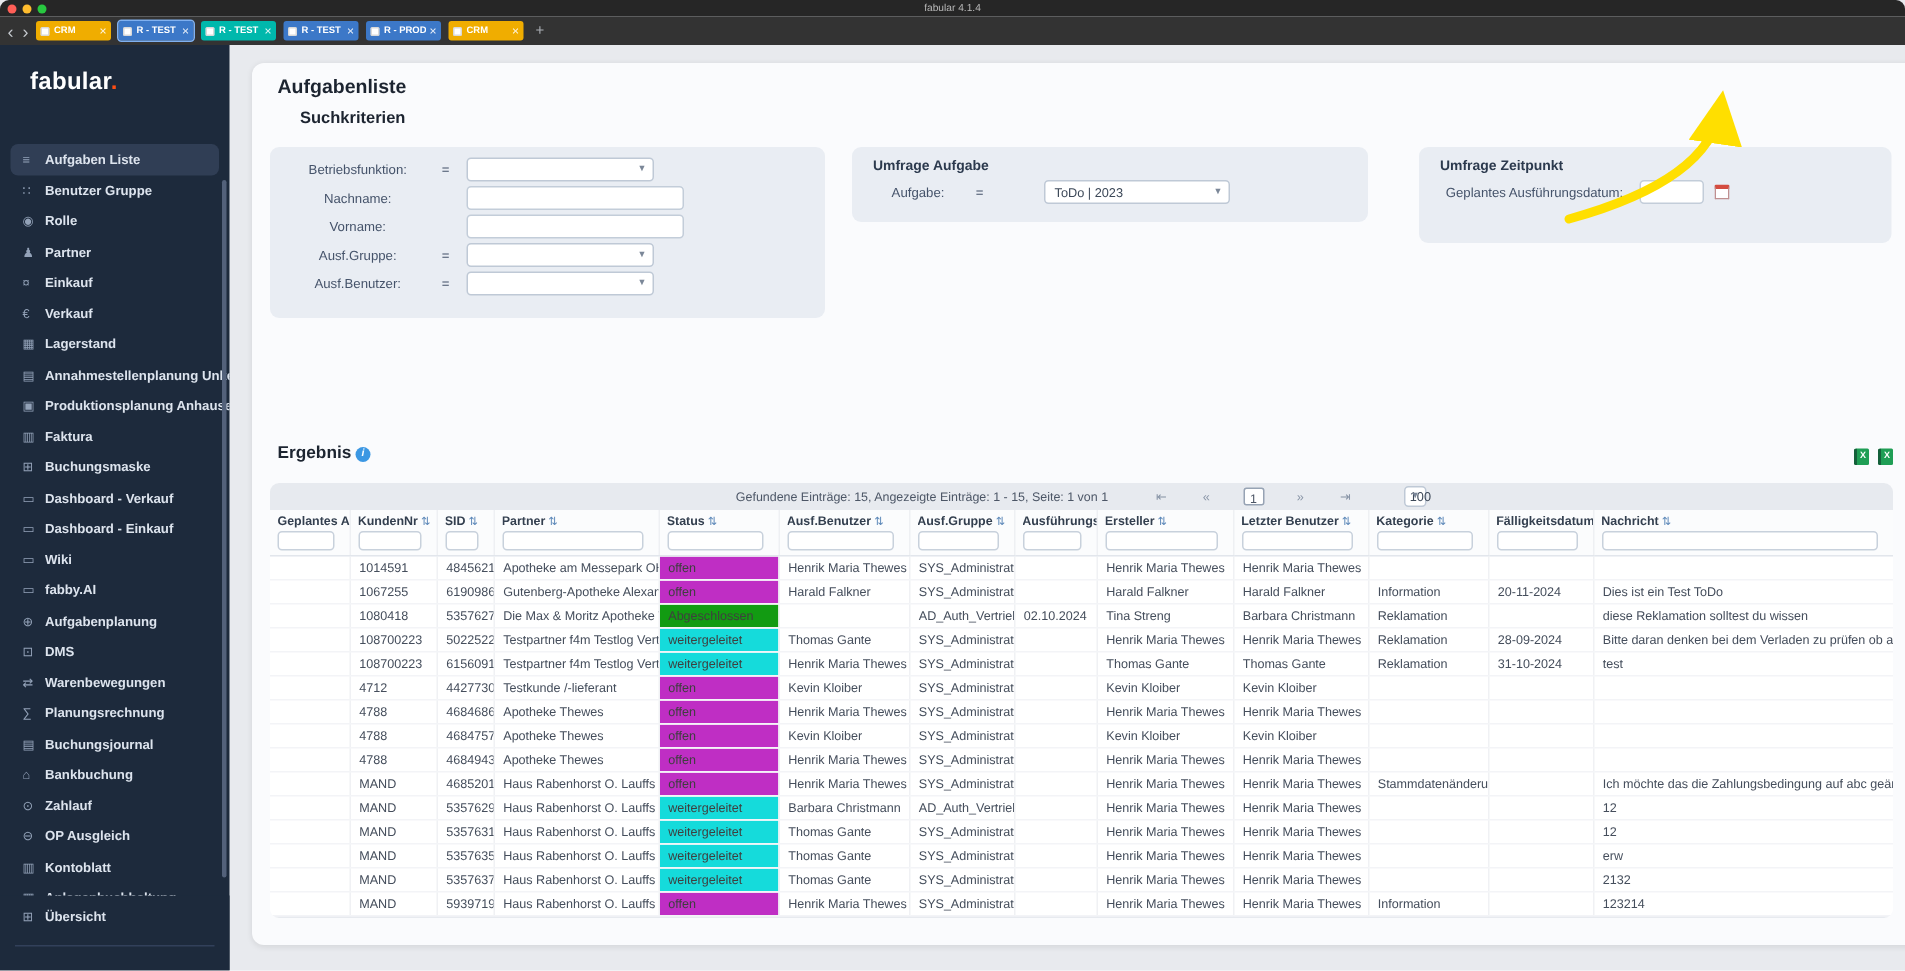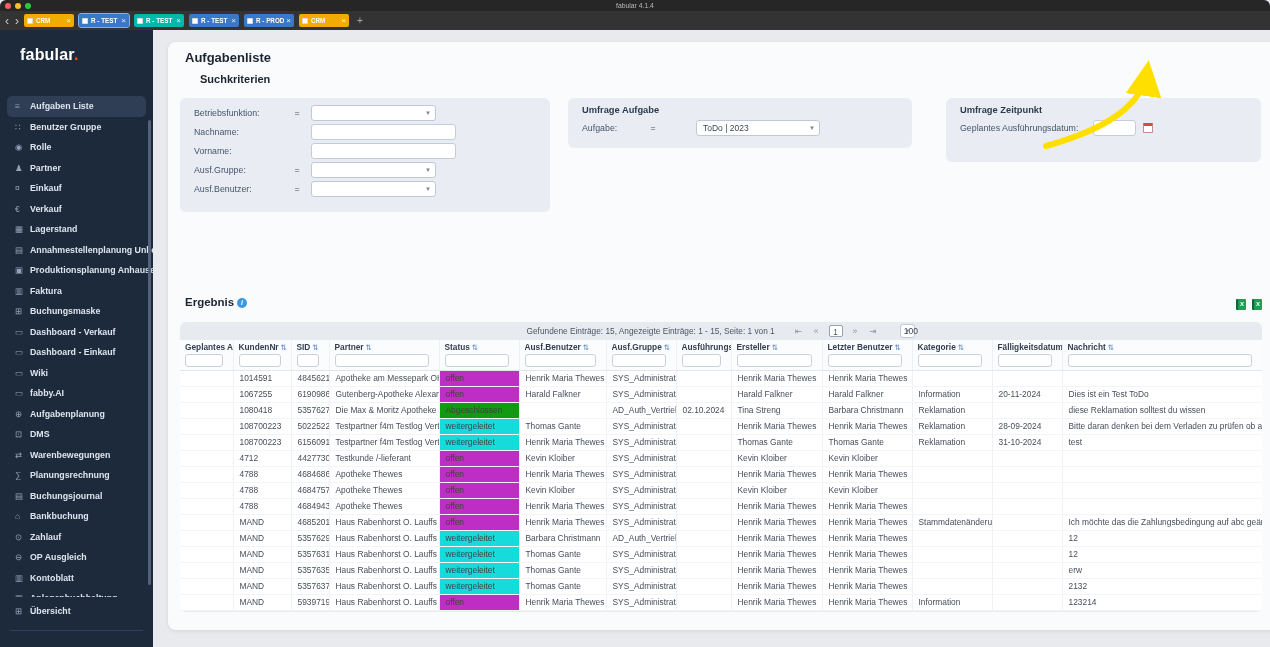--- a/index.html
+++ b/index.html
@@ -46,21 +46,21 @@
   .dd-profile { width:105px; height:17px; padding-left:8px; }
   .icon-btns { display:flex; align-items:center; gap:4px; margin-left:6px; }
   .floppy { width:11px; height:11px; display:block; }
   .go-arrow { color:#1a9e57; font-weight:bold; font-size:11px; line-height:11px; }
 
   .section-title { position:absolute; left:32px; top:31px; font-size:11px; font-weight:bold; color:#1c2430; }
 
   .panel { position:absolute; background:#e9edf3; border-radius:6px; padding:7px 0 0 14px; }
   .panel-title { font-size:9.3px; font-weight:bold; color:#2c3a4e; margin-bottom:5px; }
   .frow { display:flex; align-items:center; margin-bottom:3px; }
-  .flabel { width:89px; text-align:left; font-size:8.8px; color:#45536a; flex:0 0 auto; line-height:1.15; }
+  .flabel { width:89px; text-align:center; font-size:8.8px; color:#45536a; flex:0 0 auto; line-height:1.15; }
   .feq { width:28px; text-align:center; font-size:8.8px; color:#45536a; flex:0 0 auto; }
   .fsel { height:16px; padding-left:6px; padding-right:14px; }
   .w125 { width:125px; } .w124 { width:124px; } .w27 { width:27px; height:15px; }
   .tinput { height:16px; border:1px solid #c3cdd9; border-radius:3px; background:#fff; font-family:inherit; font-size:8.5px; color:#3c4858; padding:0 5px; }
   .w145 { width:145px; } .w43 { width:43px; }
   .cal-icon { display:inline-block; width:10px; height:10px; background:#fff; border:1px solid #c09090; border-top:3px solid #d44c3f; border-radius:1px; margin-left:7px; }
 
   
   .p-aufgabe .flabel { width:60px; }
   .p-aufgabe .feq { width:22px; margin-right:32px; }
@@ -71,21 +71,21 @@
   .p-ergebnis .flabel { width:116px; }
   .p-ergebnis .gap { width:37px; flex:0 0 auto; }
 
   .result-title { position:absolute; left:17px; top:254px; font-size:11.5px; font-weight:bold; color:#1c2430; }
   .info-icon { position:absolute; left:69px; top:256px; width:10px; height:10px; border-radius:50%; background:#3b97e3; color:#fff; font-size:7px; font-weight:bold; text-align:center; line-height:10px; font-style:italic; }
   .export-icons { position:absolute; left:1068px; top:257px; display:flex; gap:6px; }
   .excel { width:10px; height:11px; background:#1f9e55; border-radius:1px; color:#fff; font-size:6px; font-weight:bold; text-align:center; line-height:11px; border-left:2px solid #14603a; }
 
   
   .tablewrap { position:absolute; left:12px; top:280px; width:1082px; height:290px; border-radius:6px; overflow:hidden; background:#fff; font-size:8.4px; }
-  .pgbar { height:18px; background:#e7eaef; display:flex; align-items:center; justify-content:center; gap:8px; color:#4c5666; font-size:8.3px; }
+  .pgbar { height:18px; background:#e7eaef; display:flex; align-items:center; justify-content:center; gap:20px; color:#4c5666; font-size:8.3px; }
   .pg-summary { margin-right:10px; }
   .pg-btn { color:#8894a6; font-size:8.5px; padding:0 2px; }
   .pg-current { border:1px solid #97a3b4; background:#fff; min-width:14px; height:12px; line-height:12px; text-align:center; border-radius:2px; }
   .pg-size { margin-left:14px; width:15px; height:14px; line-height:14px;justify-content:center; }
   table { border-collapse:collapse; table-layout:fixed; width:1082px; }
   thead th { background:#fbfcfd; border-right:1px solid #eef0f3; border-bottom:1px solid #e2e6ec; text-align:left; vertical-align:top; padding:2px 0 3px 5px; }
   .th-label { font-size:8.3px; font-weight:bold; color:#333f4f; white-space:nowrap; overflow:hidden; display:block; }
   .sort { color:#5b87b8; font-weight:normal; margin-left:2px; font-size:7.5px; }
   .th-filter { display:block; width:calc(100% - 10px); height:13px; border:1px solid #c8d1dc; border-radius:3px; background:#fff; margin-top:2px; font-size:8px; padding:0 3px; font-family:inherit; }
   tbody td { height:15px; line-height:15px; padding:0 0 0 6px; color:#454e5c; white-space:nowrap; overflow:hidden; border-right:1px solid #f0f1f4; border-bottom:1px solid #f3f4f7; }

